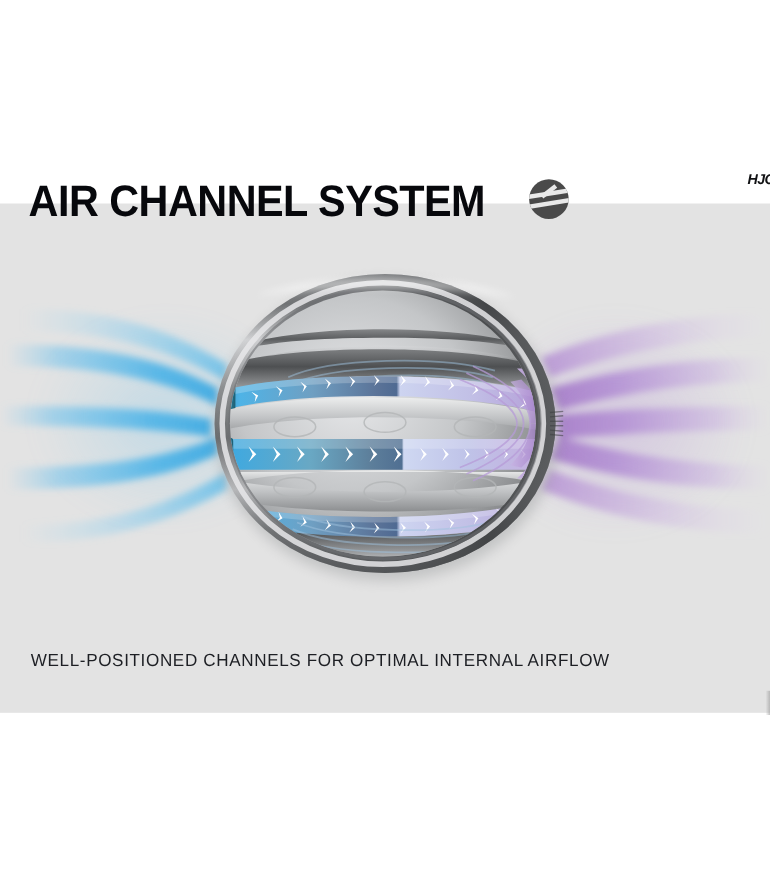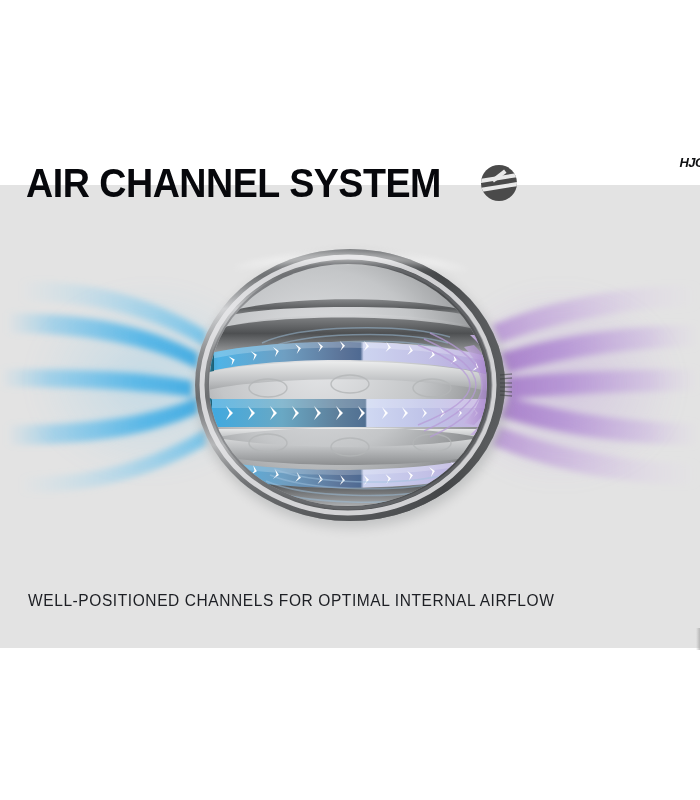--- a/index.html
+++ b/index.html
@@ -41,21 +41,21 @@
     height: 22px;
     background: linear-gradient(90deg, rgba(170,170,170,0) 0%, rgba(160,160,160,.65) 100%);
   }
 
   
   #headline {
     position: absolute;
     left: 26px;
     top: 163px;
     display: flex;
-    align-items: center;
+    align-items: flex-start;
     gap: 14px;
     z-index: 6;
   }
   #headline-text {
     font-family: "Liberation Sans Narrow", "Liberation Sans", sans-serif;
     font-weight: 700;
     font-size: 40px;
     letter-spacing: -0.5px;
     line-height: 1;
     color: #07080c;

